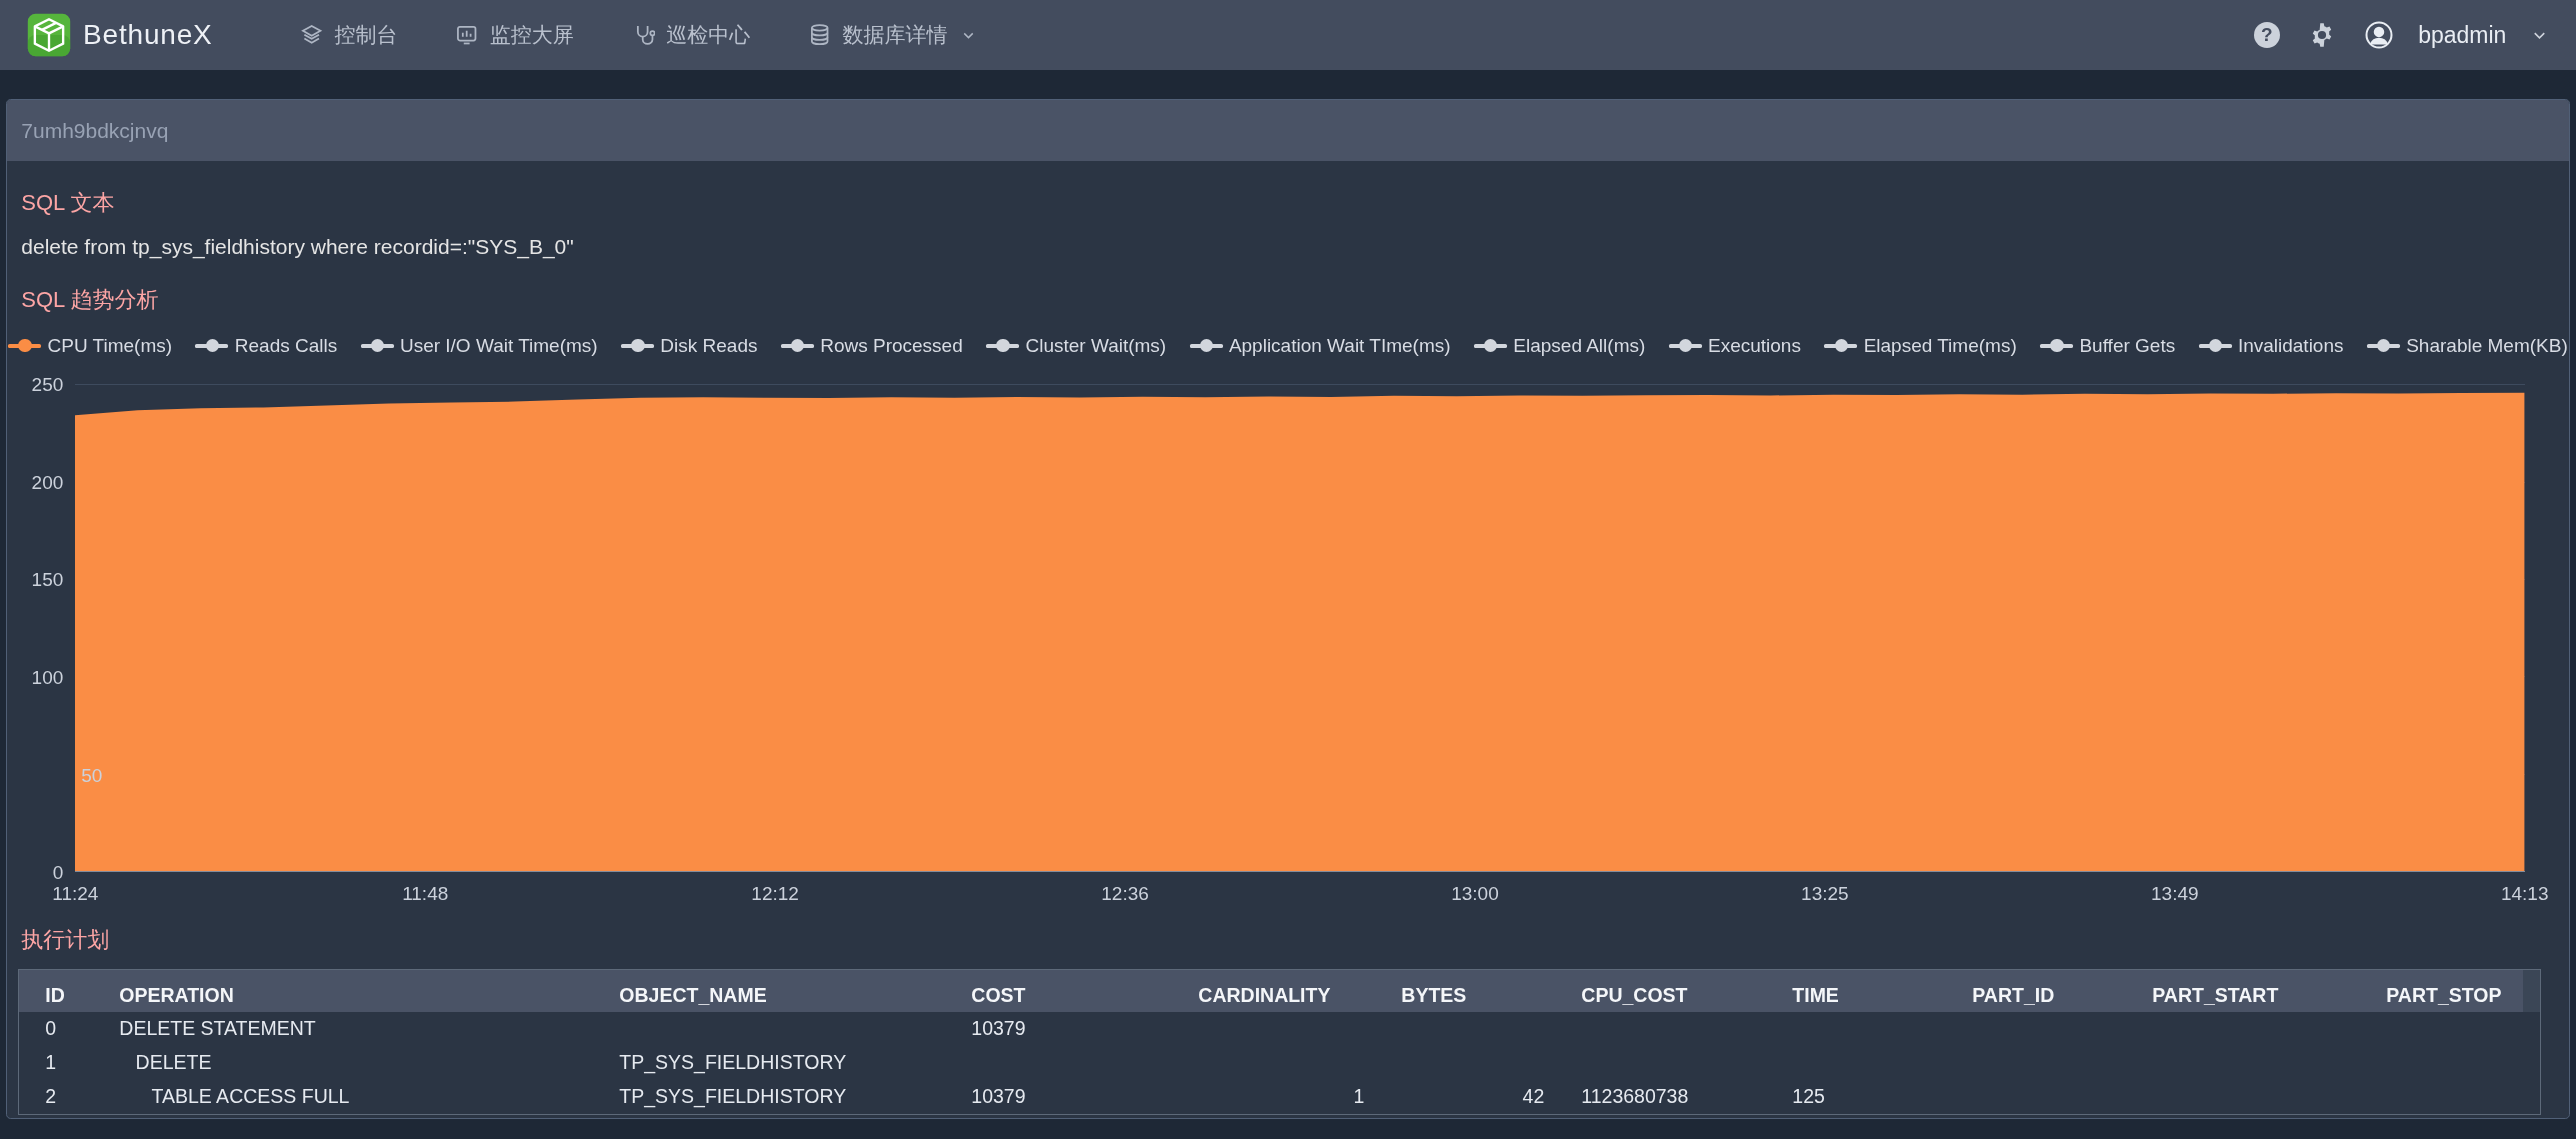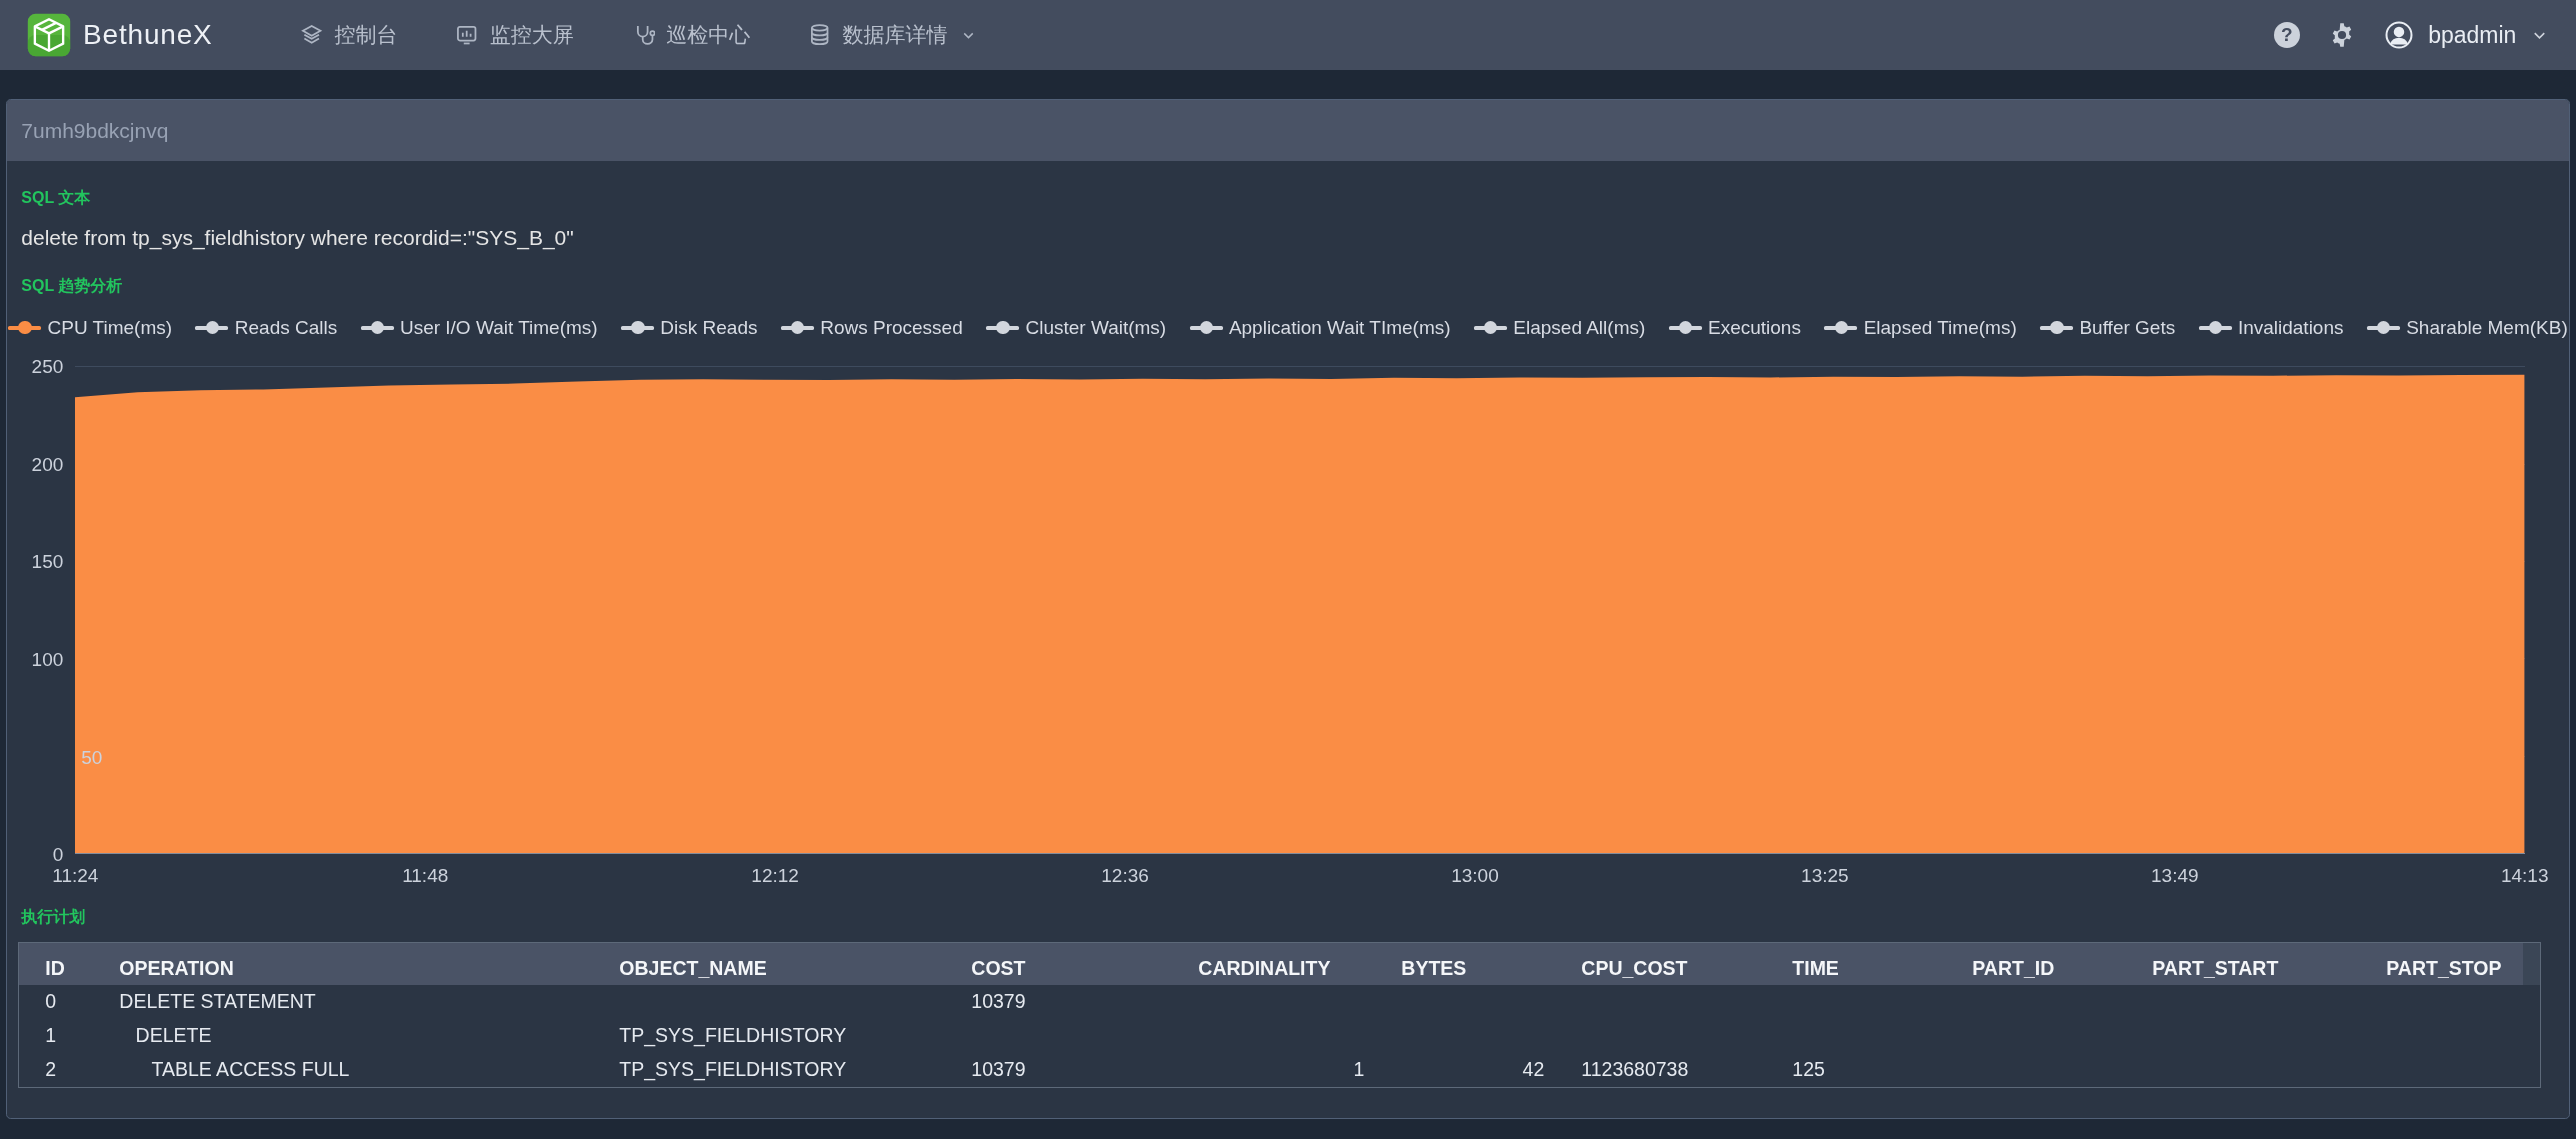--- a/index.html
+++ b/index.html
@@ -23,40 +23,40 @@
   .nav-item svg { stroke: #aeb6c4; }
   .nav-label { font-size: 21px; color: #b9c0cd; }
   .nav-caret { margin-left: 1.6px; }
   .nav-right { margin-left: auto; display: flex; align-items: center; gap: 28px; }
   .icon-btn { display: flex; align-items: center; cursor: pointer; }
   .help-circle {
     width: 26.6px; height: 26.6px; border-radius: 50%; background: #ccd2db;
     color: #434c5e; font-weight: bold; font-size: 19px;
     display: flex; align-items: center; justify-content: center;
   }
-  .user-chip { display: flex; align-items: center; gap: 14px; cursor: pointer; text-align: center; }
+  .user-chip { display: flex; align-items: center; gap: 24px; cursor: pointer; text-align: center; }
   .user-name { font-size: 23px; color: #e9edf3; }
   
   .card {
     margin: 29px 6.3px 0 6.3px;
     height: 1020px;
     background: #2b3544;
     border: 0.8px solid #516077;
     border-radius: 4.7px;
     overflow: hidden;
   }
   .sqlid-bar {
     height: 61px; background: #4a5366;
     display: flex; align-items: center; padding-left: 14px;
     font-size: 21px; color: #98a2b4;
   }
   .panel-body { position: relative; height: 958px; }
   .section-title {
     margin: 26.6px 0 0 14px;
-    font-size: 16px; font-weight: bold; color: #22c55e;
+    font-size: 22px; font-weight: normal; color: #fca5a5;
   }
   .sql-text { margin: 17px 0 0 14px; font-size: 21px; color: #e5e5e5; }
   
   .legend {
     margin-top: 19px; display: flex; justify-content: center;
     align-items: center; gap: 23.4px; height: 23.4px;
   }
   .legend-item { display: flex; align-items: center; gap: 6.3px; cursor: pointer; }
   .lg-marker { position: relative; width: 33px; height: 20.3px; }
   .lg-line { position: absolute; left: 0; right: 0; top: 8.6px; height: 3.9px; border-radius: 1.6px; }

